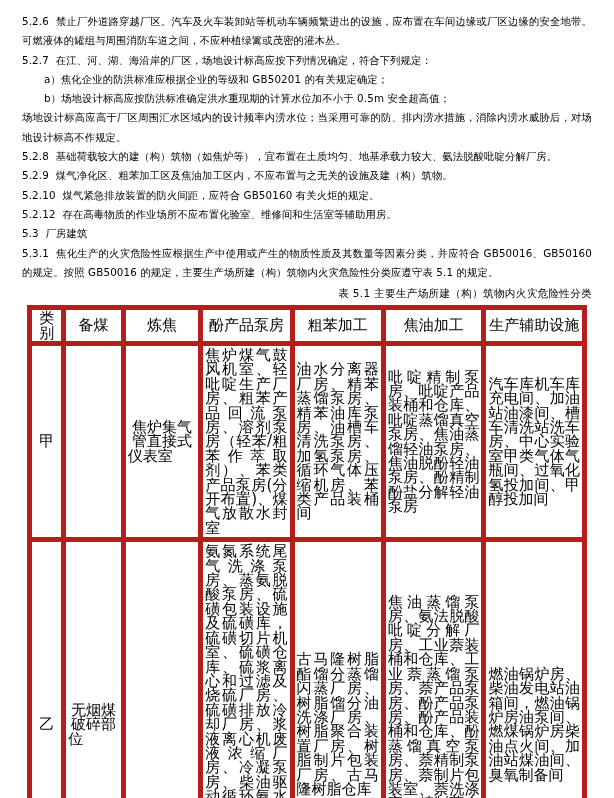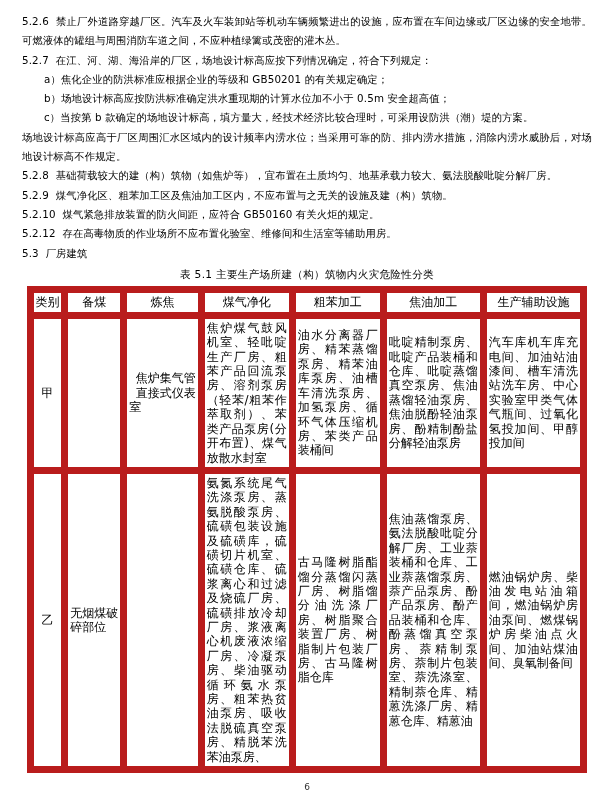--- a/index.html
+++ b/index.html
@@ -30,59 +30,59 @@
     letter-spacing: 0.15px;
     text-align: justify;
     margin: 0;
     white-space: pre-wrap;
   }
   .para.indent1 { text-indent: 0; }
   .para.indent2 { padding-left: 22px; }
 
   
   .tbl-title {
-    text-align: center;
+    text-align: right;
     font-size: 10.6px;
     margin: 5px 0 4px 0;
     letter-spacing: 0.3px;
   }
 
   
   table.mainTable {
     border-collapse: collapse;
     width: 560px;
     margin: 0 auto;
     table-layout: fixed;
   }
   table.mainTable th,
   table.mainTable td {
-    border: 7px solid #b91c1c;
+    border: 5px solid #b91c1c;
     vertical-align: middle;
     padding: 2px 2px;
-    font-size: 12px;
+    font-size: 15px;
     line-height: 14.4px;
     word-break: break-all;
   }
   table.mainTable th {
     text-align: center;
     font-weight: normal;
     height: 17px;
     padding: 1px 1px;
   }
   td.cat {
     text-align: center;
     width: 30px;
   }
   td.txt {
     text-align: justify;
     text-align-last: left;
     vertical-align: middle;
   }
   td.ctr {
-    text-align: right;
+    text-align: center;
   }
   .c-type   { width: 30px; }
   .c-coal   { width: 52px; }
   .c-coke   { width: 68px; }
   .c-gas    { width: 80px; }
   .c-benz   { width: 80px; }
   .c-tar    { width: 88px; }
   .c-aux    { width: 88px; }
 
   
@@ -100,48 +100,48 @@
 <body>
 
 <div class="page">
 
   <div>
 
     <p class="para indent1">5.2.6  禁止厂外道路穿越厂区。汽车及火车装卸站等机动车辆频繁进出的设施，应布置在车间边缘或厂区边缘的安全地带。可燃液体的罐组与周围消防车道之间，不应种植绿篱或茂密的灌木丛。</p>
     <p class="para indent1">5.2.7  在江、河、湖、海沿岸的厂区，场地设计标高应按下列情况确定，符合下列规定：</p>
     <p class="para indent2">a）焦化企业的防洪标准应根据企业的等级和 GB50201 的有关规定确定；</p>
     <p class="para indent2">b）场地设计标高应按防洪标准确定洪水重现期的计算水位加不小于 0.5m 安全超高值；</p>
-    <p class="para indent2">c）当按第 b 款确定的场地设计标高，填方量大，经技术经济比较合理时，可采用设防洪（潮）堤的方案。</p>
     <p class="para indent1">场地设计标高应高于厂区周围汇水区域内的设计频率内涝水位；当采用可靠的防、排内涝水措施，消除内涝水威胁后，对场地设计标高不作规定。</p>
     <p class="para indent1">5.2.8  基础荷载较大的建（构）筑物（如焦炉等），宜布置在土质均匀、地基承载力较大、氨法脱酸吡啶分解厂房。</p>
     <p class="para indent1">5.2.9  煤气净化区、粗苯加工区及焦油加工区内，不应布置与之无关的设施及建（构）筑物。</p>
     <p class="para indent1">5.2.10  煤气紧急排放装置的防火间距，应符合 GB50160 有关火炬的规定。</p>
     <p class="para indent1">5.2.12  存在高毒物质的作业场所不应布置化验室、维修间和生活室等辅助用房。</p>
     <p class="para indent1">5.3  厂房建筑</p>
+    <p class="para indent1">5.3.1  焦化生产的火灾危险性应根据生产中使用或产生的物质性质及其数量等因素分类，并应符合 GB50016、GB50160 的规定。按照 GB50016 的规定，主要生产场所建（构）筑物内火灾危险性分类应遵守表 5.1 的规定。</p>
 
   </div>
 
   <div class="tbl-title">表 5.1  主要生产场所建（构）筑物内火灾危险性分类</div>
 
   <table class="mainTable">
     <colgroup>
       <col class="c-type">
         <col class="c-coal">
         <col class="c-coke">
       <col class="c-gas">
         <col class="c-benz">
         <col class="c-tar">
         <col class="c-aux">
     </colgroup>
     <thead>
       <tr>
         <th>类别</th>
         <th>备煤</th>
         <th>炼焦</th>
-        <th>煤气净化</th>
+        <th>酚产品泵房</th>
         <th>粗苯加工</th>
         <th>焦油加工</th>
         <th>生产辅助设施</th>
       </tr>
     </thead>
     <tbody>
       <tr>
         <td class="cat">甲</td>
         <td class="txt"></td>
         <td class="txt ctr">焦炉集气管直接式仪表室</td>

